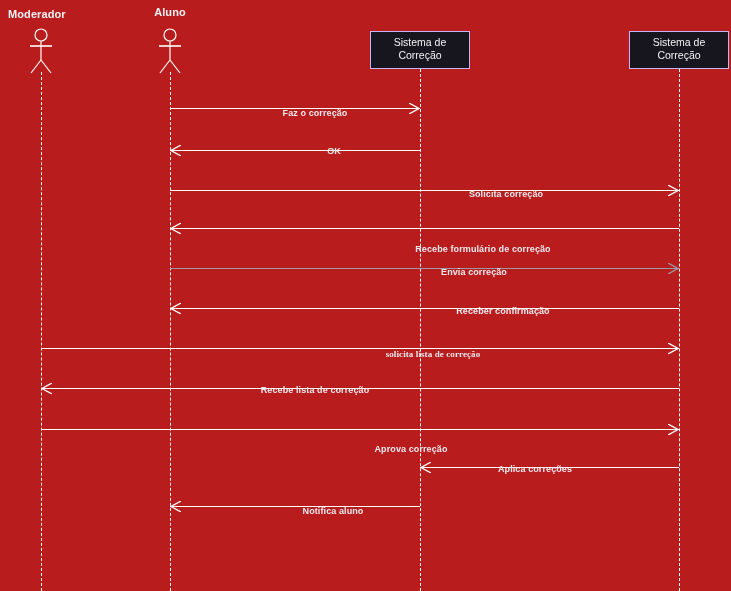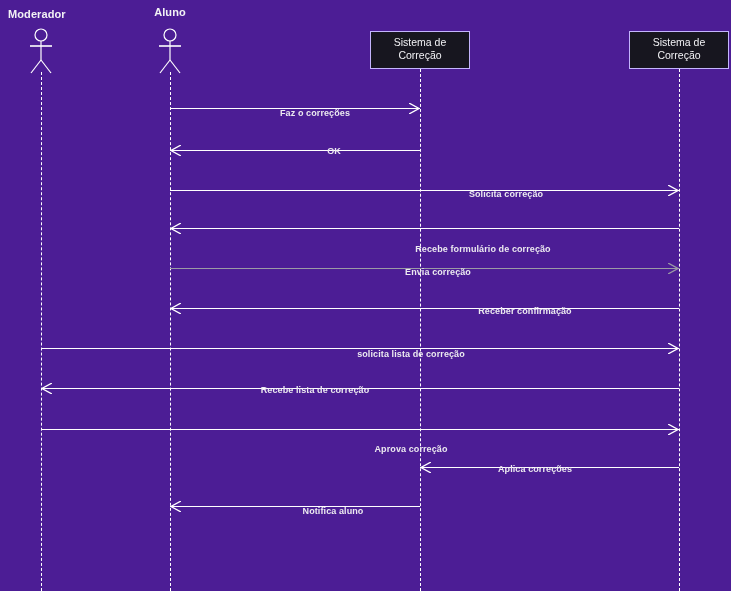--- a/index.html
+++ b/index.html
@@ -4,21 +4,21 @@
 <style>
   html, body {
     margin: 0;
     padding: 0;
     background: #17161f;
   }
   #diagram {
     position: relative;
     width: 731px;
     height: 591px;
-    background: #4c1d95;
+    background: #b91c1c;
     font-family: "Liberation Sans", sans-serif;
     overflow: hidden;
   }
   .actor-label {
     position: absolute;
     color: #f2f2f5;
     font-size: 11px;
     font-weight: bold;
     white-space: nowrap;
     letter-spacing: 0.1px;
@@ -107,21 +107,21 @@
     </div>
     <div class="lifeline" style="left: 679px; top: 69px; height: 522px;"></div>
     <div class="msg" style="left: 170px; top: 108px; width: 250px;">
       <div class="shaft" style="background: rgb(255, 255, 255);"></div>
       <div class="head" style="right: 0px;">
         <svg width="11" height="11" viewBox="0 0 11 11">
           <polyline points="0,0 10,5.5 0,11" fill="none" stroke="#ffffff" stroke-width="1.3"></polyline>
         </svg>
       </div>
     </div>
-    <div class="msg-label" style="left: 315px; top: 108px;">Faz o correções</div>
+    <div class="msg-label" style="left: 315px; top: 108px;">Faz o correção</div>
     <div class="msg" style="left: 170px; top: 150px; width: 250px;">
       <div class="shaft" style="background: rgb(255, 255, 255);"></div>
       <div class="head" style="left: 0px;">
         <svg width="11" height="11" viewBox="0 0 11 11">
           <polyline points="11,0 1,5.5 11,11" fill="none" stroke="#ffffff" stroke-width="1.3"></polyline>
         </svg>
       </div>
     </div>
     <div class="msg-label" style="left: 334px; top: 146px;">OK</div>
     <div class="msg" style="left: 170px; top: 190px; width: 509px;">
@@ -143,39 +143,39 @@
     </div>
     <div class="msg-label" style="left: 483px; top: 226px; margin-top: 18px;">Recebe formulário de correção</div>
     <div class="msg" style="left: 170px; top: 268px; width: 509px;">
       <div class="shaft" style="background: rgb(155, 154, 165);"></div>
       <div class="head" style="right: 0px;">
         <svg width="11" height="11" viewBox="0 0 11 11">
           <polyline points="0,0 10,5.5 0,11" fill="none" stroke="#9b9aa5" stroke-width="1.3"></polyline>
         </svg>
       </div>
     </div>
-    <div class="msg-label" style="left: 438px; top: 267px;">Envia correção</div>
+    <div class="msg-label" style="left: 474px; top: 267px;">Envia correção</div>
     <div class="msg" style="left: 170px; top: 308px; width: 509px;">
       <div class="shaft" style="background: rgb(255, 255, 255);"></div>
       <div class="head" style="left: 0px;">
         <svg width="11" height="11" viewBox="0 0 11 11">
           <polyline points="11,0 1,5.5 11,11" fill="none" stroke="#ffffff" stroke-width="1.3"></polyline>
         </svg>
       </div>
     </div>
-    <div class="msg-label" style="left: 525px; top: 306px;">Receber confirmação</div>
+    <div class="msg-label" style="left: 503px; top: 306px;">Receber confirmação</div>
     <div class="msg" style="left: 41px; top: 348px; width: 638px;">
       <div class="shaft" style="background: rgb(255, 255, 255);"></div>
       <div class="head" style="right: 0px;">
         <svg width="11" height="11" viewBox="0 0 11 11">
           <polyline points="0,0 10,5.5 0,11" fill="none" stroke="#ffffff" stroke-width="1.3"></polyline>
         </svg>
       </div>
     </div>
-    <div class="msg-label" style="left: 411px; top: 349px;">solicita lista de correção</div>
+    <div class="msg-label" style="left: 433px; top: 349px; font-family: Liberation Serif, serif;">solicita lista de correção</div>
     <div class="msg" style="left: 41px; top: 388px; width: 638px;">
       <div class="shaft" style="background: rgb(255, 255, 255);"></div>
       <div class="head" style="left: 0px;">
         <svg width="11" height="11" viewBox="0 0 11 11">
           <polyline points="11,0 1,5.5 11,11" fill="none" stroke="#ffffff" stroke-width="1.3"></polyline>
         </svg>
       </div>
     </div>
     <div class="msg-label" style="left: 315px; top: 385px;">Recebe lista de correção</div>
     <div class="msg" style="left: 41px; top: 429px; width: 638px;">

